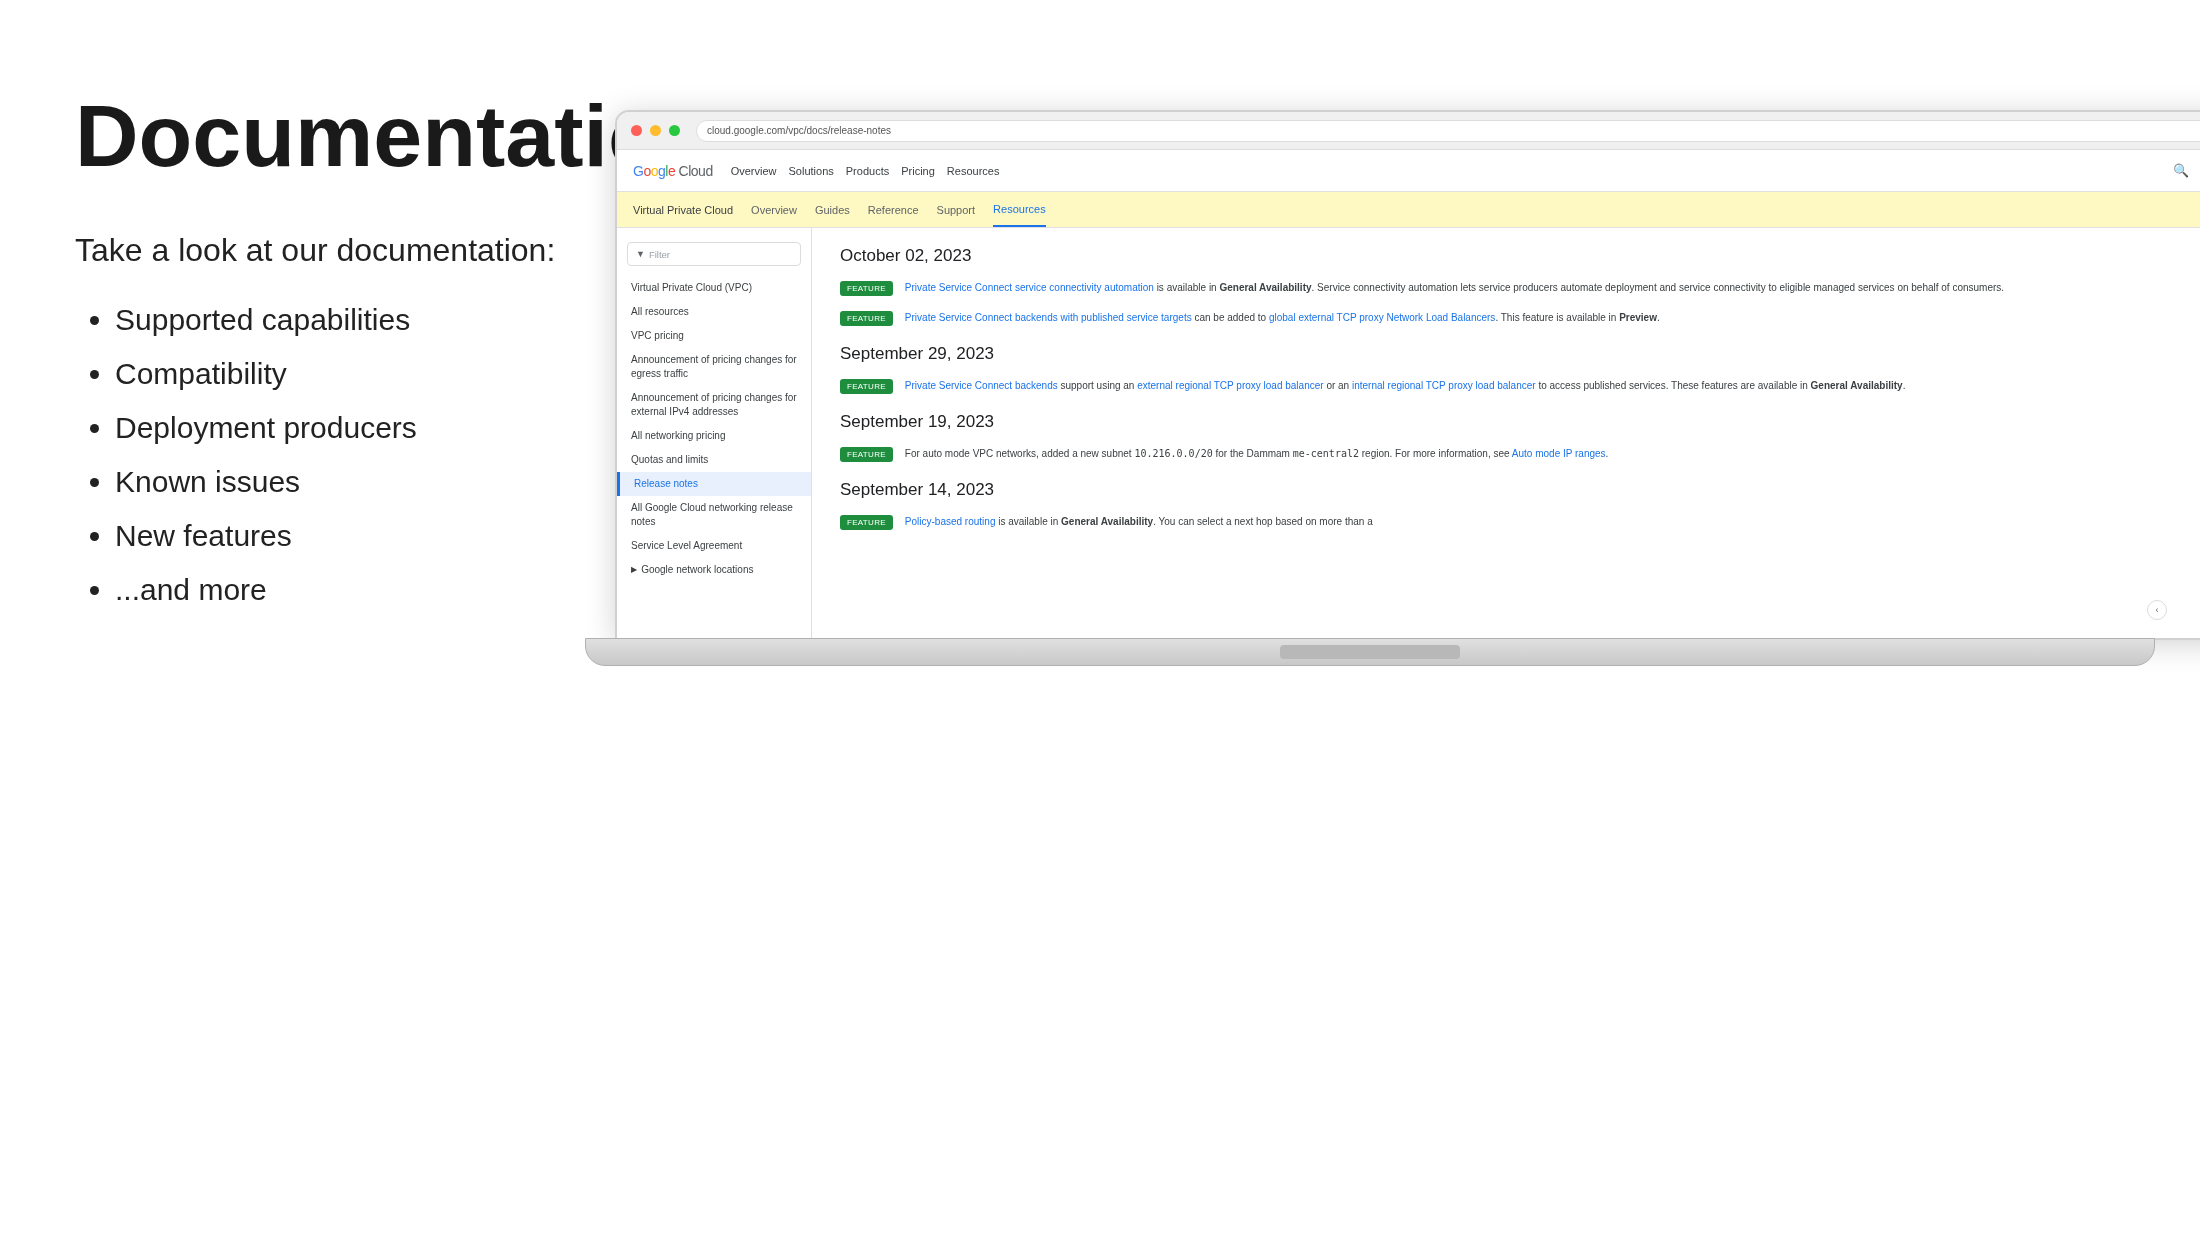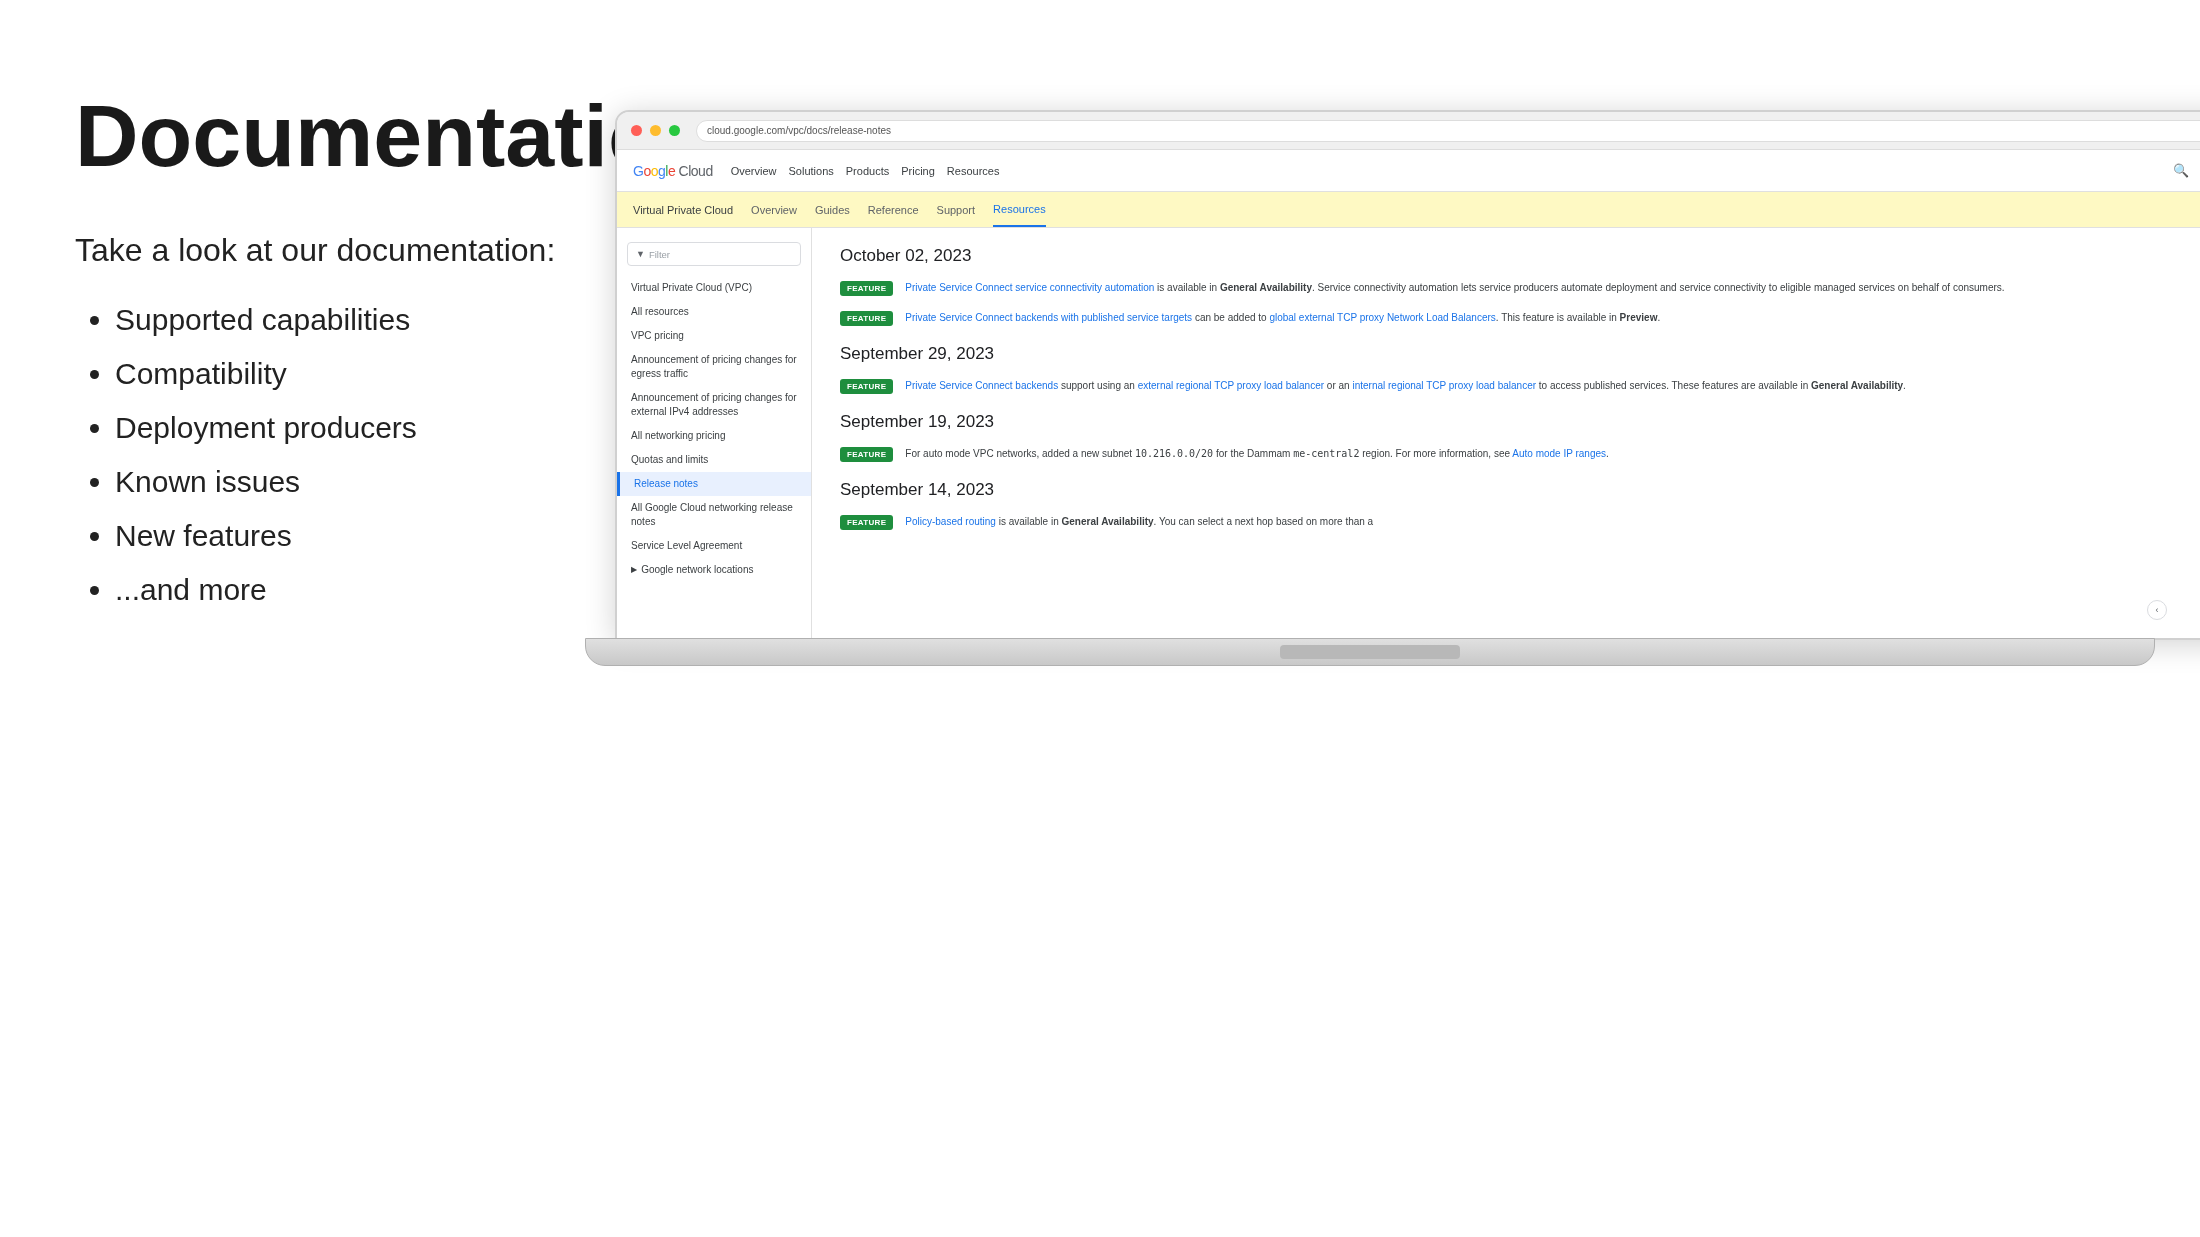--- a/index.html
+++ b/index.html
@@ -317,21 +317,21 @@
       display: flex;
       gap: 12px;
       margin-bottom: 14px;
       align-items: flex-start;
     }
 
     .feature-badge {
       background: #1e8e3e;
       color: #fff;
       font-size: 8px;
-      font-weight: 700;
+      font-weight: 400;
       padding: 3px 7px;
       border-radius: 3px;
       flex-shrink: 0;
       margin-top: 1px;
       letter-spacing: 0.3px;
     }
 
     .feature-text {
       font-size: 10px;
       color: #3c4043;

